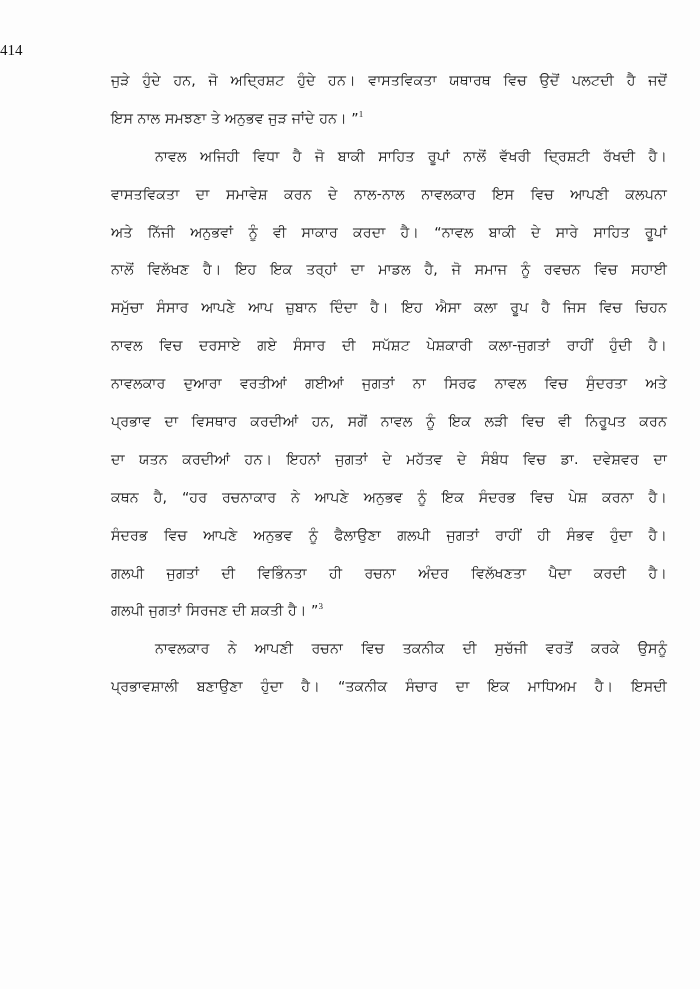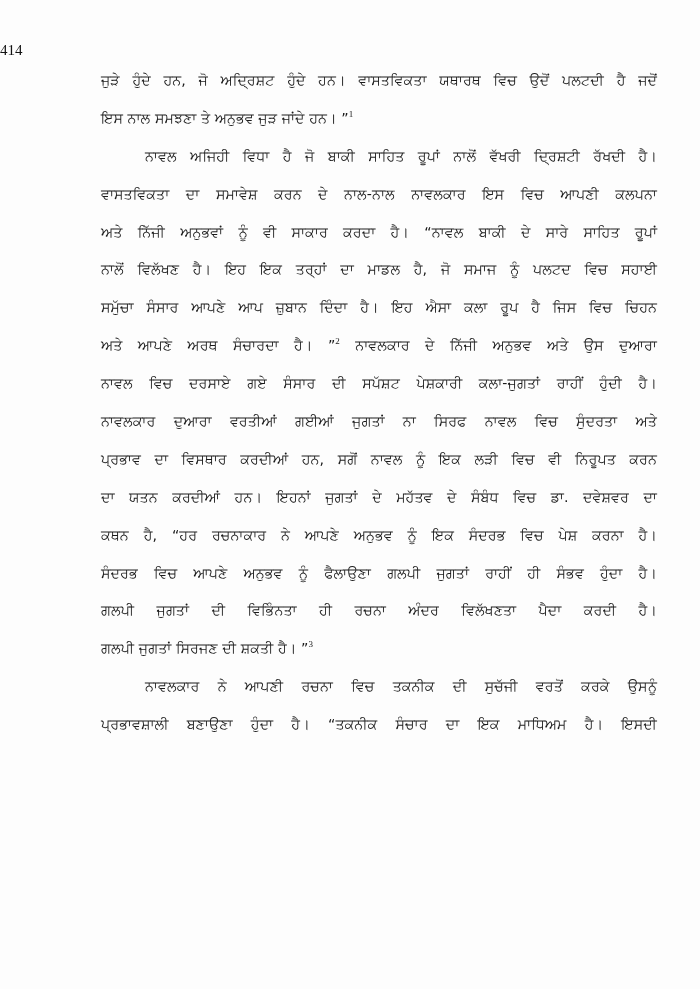--- a/index.html
+++ b/index.html
@@ -20,21 +20,21 @@
       top: 42px;
       left: 0;
       width: 700px;
       font-family: "Liberation Serif", serif;
       font-size: 15px;
       color: #111;
     }
     .body-text {
       position: absolute;
       top: 62px;
-      left: 101px;
+      left: 111px;
       width: 556px;
     }
     .line {
       display: block;
       height: 37.9px;
       line-height: 37.9px;
       font-size: 14.2px;
       white-space: nowrap;
       text-align: justify;
       text-align-last: justify;
@@ -57,23 +57,22 @@
 <body>
 
 <div class="page-number">414</div>
 
 <div class="body-text">
   <span class="line"><span>ਜੁੜੇ ਹੁੰਦੇ ਹਨ, ਜੋ ਅਦ੍ਰਿਸ਼ਟ ਹੁੰਦੇ ਹਨ। ਵਾਸਤਵਿਕਤਾ ਯਥਾਰਥ ਵਿਚ ਉਦੋਂ ਪਲਟਦੀ ਹੈ ਜਦੋਂ</span></span>
   <span class="line last"><span>ਇਸ ਨਾਲ ਸਮਝਣਾ ਤੇ ਅਨੁਭਵ ਜੁੜ ਜਾਂਦੇ ਹਨ। ”</span><sup class="fn">1</sup></span>
   <span class="line indent"><span>ਨਾਵਲ ਅਜਿਹੀ ਵਿਧਾ ਹੈ ਜੋ ਬਾਕੀ ਸਾਹਿਤ ਰੂਪਾਂ ਨਾਲੋਂ ਵੱਖਰੀ ਦ੍ਰਿਸ਼ਟੀ ਰੱਖਦੀ ਹੈ।</span></span>
   <span class="line"><span>ਵਾਸਤਵਿਕਤਾ ਦਾ ਸਮਾਵੇਸ਼ ਕਰਨ ਦੇ ਨਾਲ-ਨਾਲ ਨਾਵਲਕਾਰ ਇਸ ਵਿਚ ਆਪਣੀ ਕਲਪਨਾ</span></span>
   <span class="line"><span>ਅਤੇ ਨਿੱਜੀ ਅਨੁਭਵਾਂ ਨੂੰ ਵੀ ਸਾਕਾਰ ਕਰਦਾ ਹੈ। “ਨਾਵਲ ਬਾਕੀ ਦੇ ਸਾਰੇ ਸਾਹਿਤ ਰੂਪਾਂ</span></span>
-  <span class="line"><span>ਨਾਲੋਂ ਵਿਲੱਖਣ ਹੈ। ਇਹ ਇਕ ਤਰ੍ਹਾਂ ਦਾ ਮਾਡਲ ਹੈ, ਜੋ ਸਮਾਜ ਨੂੰ ਪਲਟਦ ਵਿਚ ਸਹਾਈ</span></span>
+  <span class="line"><span>ਨਾਲੋਂ ਵਿਲੱਖਣ ਹੈ। ਇਹ ਇਕ ਤਰ੍ਹਾਂ ਦਾ ਮਾਡਲ ਹੈ, ਜੋ ਸਮਾਜ ਨੂੰ ਰਵਚਨ ਵਿਚ ਸਹਾਈ</span></span>
   <span class="line"><span>ਸਮੁੱਚਾ ਸੰਸਾਰ ਆਪਣੇ ਆਪ ਜ਼ੁਬਾਨ ਦਿੰਦਾ ਹੈ। ਇਹ ਐਸਾ ਕਲਾ ਰੂਪ ਹੈ ਜਿਸ ਵਿਚ ਚਿਹਨ</span></span>
-  <span class="line"><span>ਅਤੇ ਆਪਣੇ ਅਰਥ ਸੰਚਾਰਦਾ ਹੈ। ”</span><sup class="fn">2</sup><span> ਨਾਵਲਕਾਰ ਦੇ ਨਿੱਜੀ ਅਨੁਭਵ ਅਤੇ ਉਸ ਦੁਆਰਾ</span></span>
   <span class="line"><span>ਨਾਵਲ ਵਿਚ ਦਰਸਾਏ ਗਏ ਸੰਸਾਰ ਦੀ ਸਪੱਸ਼ਟ ਪੇਸ਼ਕਾਰੀ ਕਲਾ-ਜੁਗਤਾਂ ਰਾਹੀਂ ਹੁੰਦੀ ਹੈ।</span></span>
   <span class="line"><span>ਨਾਵਲਕਾਰ ਦੁਆਰਾ ਵਰਤੀਆਂ ਗਈਆਂ ਜੁਗਤਾਂ ਨਾ ਸਿਰਫ ਨਾਵਲ ਵਿਚ ਸੁੰਦਰਤਾ ਅਤੇ</span></span>
   <span class="line"><span>ਪ੍ਰਭਾਵ ਦਾ ਵਿਸਥਾਰ ਕਰਦੀਆਂ ਹਨ, ਸਗੋਂ ਨਾਵਲ ਨੂੰ ਇਕ ਲੜੀ ਵਿਚ ਵੀ ਨਿਰੂਪਤ ਕਰਨ</span></span>
   <span class="line"><span>ਦਾ ਯਤਨ ਕਰਦੀਆਂ ਹਨ। ਇਹਨਾਂ ਜੁਗਤਾਂ ਦੇ ਮਹੱਤਵ ਦੇ ਸੰਬੰਧ ਵਿਚ ਡਾ. ਦਵੇਸ਼ਵਰ ਦਾ</span></span>
   <span class="line"><span>ਕਥਨ ਹੈ, “ਹਰ ਰਚਨਾਕਾਰ ਨੇ ਆਪਣੇ ਅਨੁਭਵ ਨੂੰ ਇਕ ਸੰਦਰਭ ਵਿਚ ਪੇਸ਼ ਕਰਨਾ ਹੈ।</span></span>
   <span class="line"><span>ਸੰਦਰਭ ਵਿਚ ਆਪਣੇ ਅਨੁਭਵ ਨੂੰ ਫੈਲਾਉਣਾ ਗਲਪੀ ਜੁਗਤਾਂ ਰਾਹੀਂ ਹੀ ਸੰਭਵ ਹੁੰਦਾ ਹੈ।</span></span>
   <span class="line"><span>ਗਲਪੀ ਜੁਗਤਾਂ ਦੀ ਵਿਭਿੰਨਤਾ ਹੀ ਰਚਨਾ ਅੰਦਰ ਵਿਲੱਖਣਤਾ ਪੈਦਾ ਕਰਦੀ ਹੈ।</span></span>
   <span class="line last"><span>ਗਲਪੀ ਜੁਗਤਾਂ ਸਿਰਜਣ ਦੀ ਸ਼ਕਤੀ ਹੈ। ”</span><sup class="fn">3</sup></span>
   <span class="line indent"><span>ਨਾਵਲਕਾਰ ਨੇ ਆਪਣੀ ਰਚਨਾ ਵਿਚ ਤਕਨੀਕ ਦੀ ਸੁਚੱਜੀ ਵਰਤੋਂ ਕਰਕੇ ਉਸਨੂੰ</span></span>
   <span class="line"><span>ਪ੍ਰਭਾਵਸ਼ਾਲੀ ਬਣਾਉਣਾ ਹੁੰਦਾ ਹੈ। “ਤਕਨੀਕ ਸੰਚਾਰ ਦਾ ਇਕ ਮਾਧਿਅਮ ਹੈ। ਇਸਦੀ</span></span>

